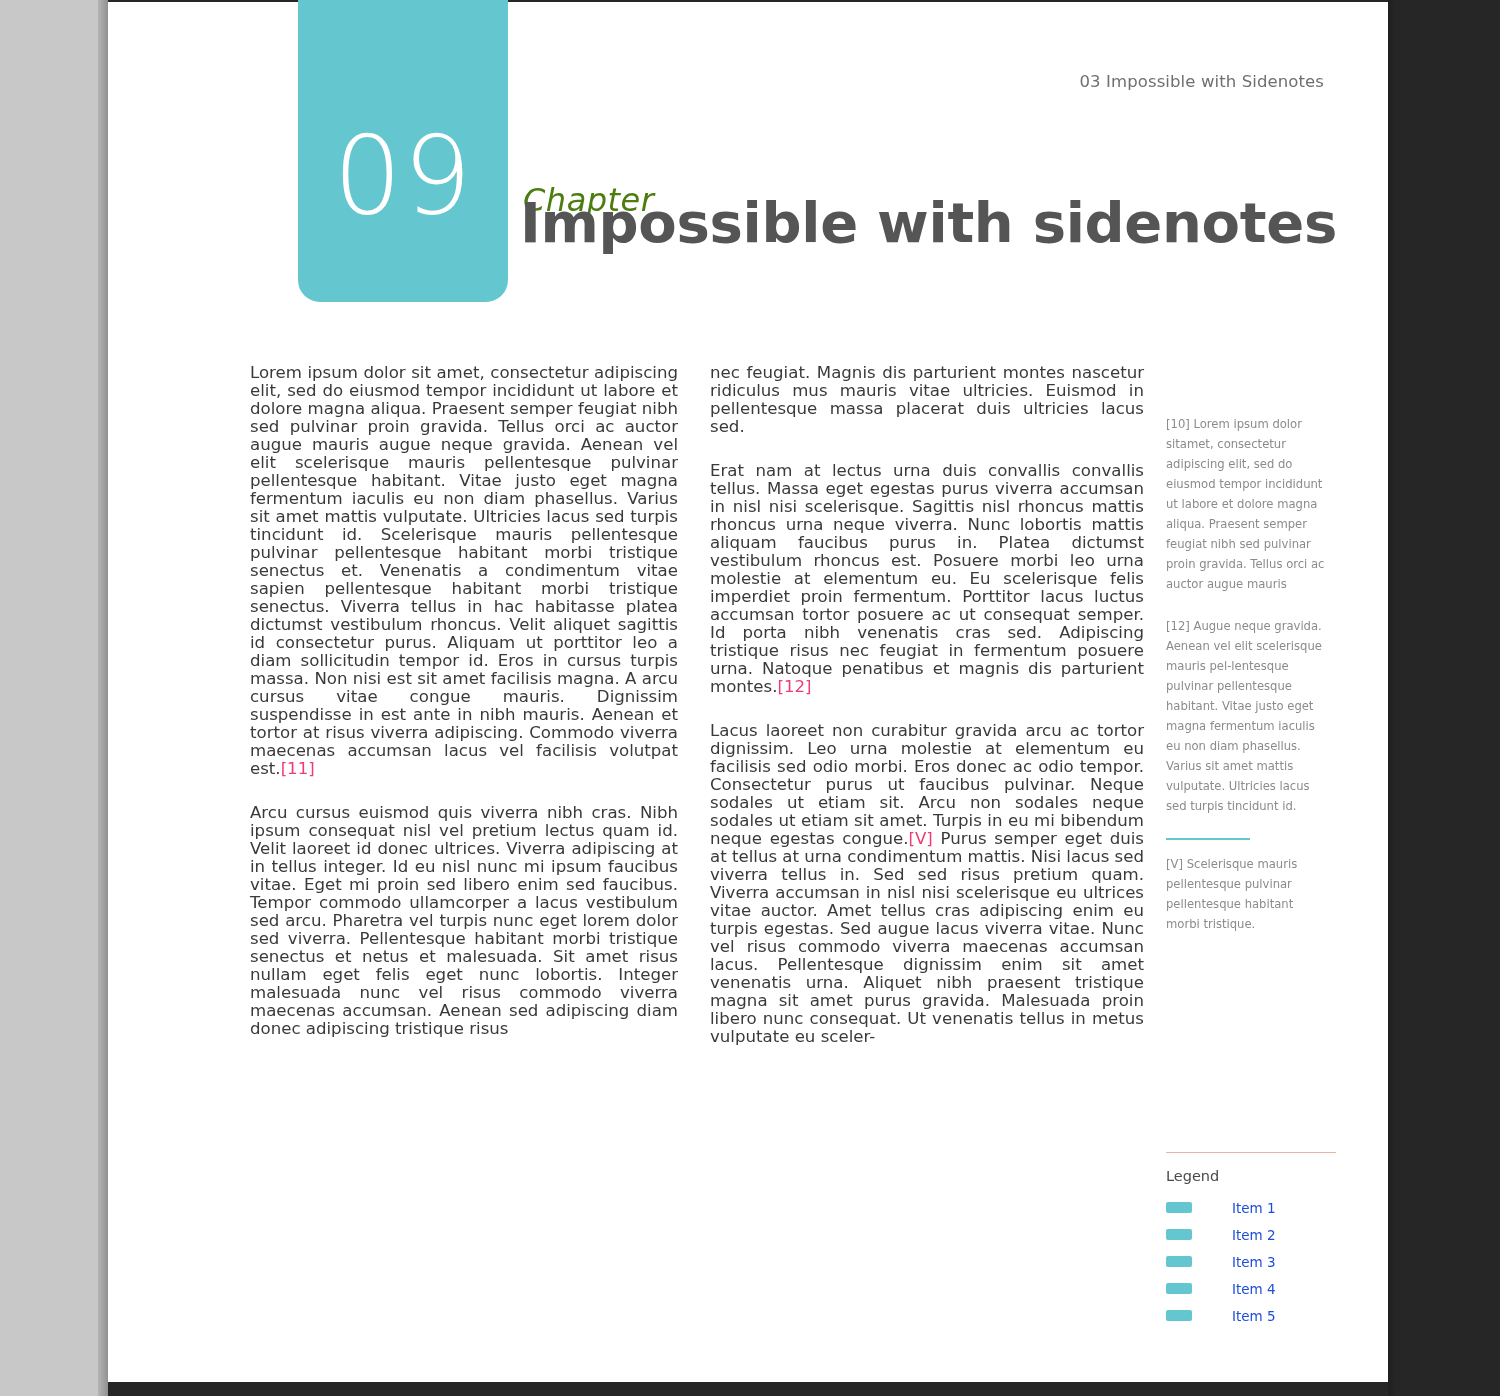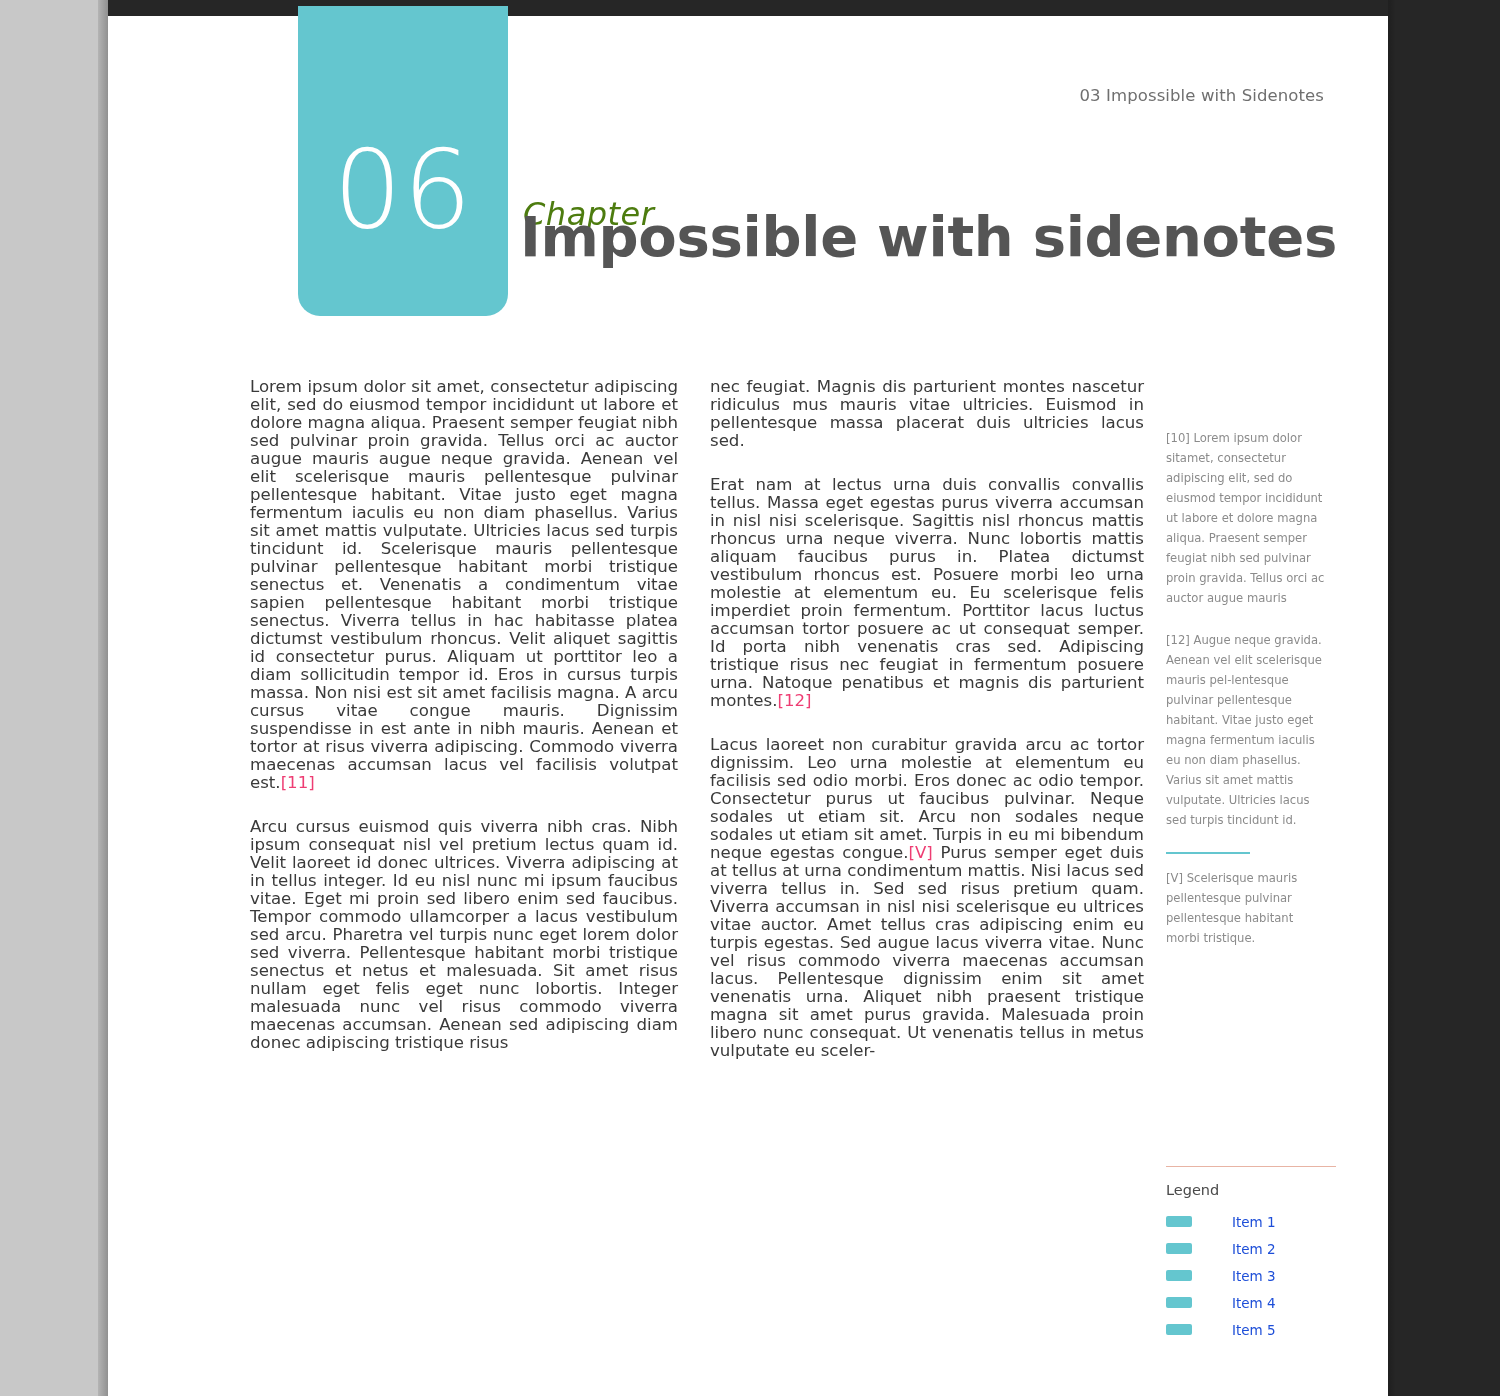--- a/index.html
+++ b/index.html
@@ -34,21 +34,21 @@
     left: 98px;
     top: 0;
     width: 10px;
     height: 1396px;
     background: linear-gradient(to right, rgba(0,0,0,0.10), rgba(0,0,0,0.28));
   }
   
   .page {
     position: absolute;
     left: 108px;
-    top: 16px;
+    top: 2px;
     width: 1280px;
     height: 1380px;
     background: #ffffff;
   }
   .page-edge {
     position: absolute;
     left: 1388px;
     top: 0;
     width: 8px;
     height: 1396px;
@@ -207,21 +207,21 @@
 
 <div class="backdrop"></div>
 <div class="gutter"></div>
 <div class="gutter-shadow"></div>
 
 <div class="page">
 
   <div class="running-head">03 Impossible with Sidenotes</div>
 
   <div class="chapter-tab">
-    <div class="chapter-number">06</div>
+    <div class="chapter-number">09</div>
   </div>
   <div class="chapter-label">Chapter</div>
   <div class="chapter-title">Impossible with sidenotes</div>
 
   <div class="col col-left">
     <p><span>Lorem ipsum dolor sit amet, consectetur adipiscing elit, sed do eiusmod tempor incididunt ut labore et dolore magna aliqua. Praesent semper feugiat nibh sed pulvinar proin gravida. Tellus orci ac auctor augue mauris augue neque gravida. Aenean vel elit scelerisque mauris pellentesque pulvinar pellentesque habitant. Vitae justo eget magna fermentum iaculis eu non diam phasellus. Varius sit amet mattis vulputate. Ultricies lacus sed turpis tincidunt id. Scelerisque mauris pellentesque pulvinar pellentesque habitant morbi tristique senectus et. Venenatis a condimentum vitae sapien pellentesque habitant morbi tristique senectus. Viverra tellus in hac habitasse platea dictumst vestibulum rhoncus. Velit aliquet sagittis id consectetur purus. Aliquam ut porttitor leo a diam sollicitudin tempor id. Eros in cursus turpis massa. Non nisi est sit amet facilisis magna. A arcu cursus vitae congue mauris. Dignissim suspendisse in est ante in nibh mauris. Aenean et tortor at risus viverra adipiscing. Commodo viverra maecenas accumsan lacus vel facilisis volutpat est.</span><span class="ref">[11]</span></p>
     <p>Arcu cursus euismod quis viverra nibh cras. Nibh ipsum consequat nisl vel pretium lectus quam id. Velit laoreet id donec ultrices. Viverra adipiscing at in tellus integer. Id eu nisl nunc mi ipsum faucibus vitae. Eget mi proin sed libero enim sed faucibus. Tempor commodo ullamcorper a lacus vestibulum sed arcu. Pharetra vel turpis nunc eget lorem dolor sed viverra. Pellentesque habitant morbi tristique senectus et netus et malesuada. Sit amet risus nullam eget felis eget nunc lobortis. Integer malesuada nunc vel risus commodo viverra maecenas accumsan. Aenean sed adipiscing diam donec adipiscing tristique risus</p>
   </div>
 
   <div class="col col-right">

